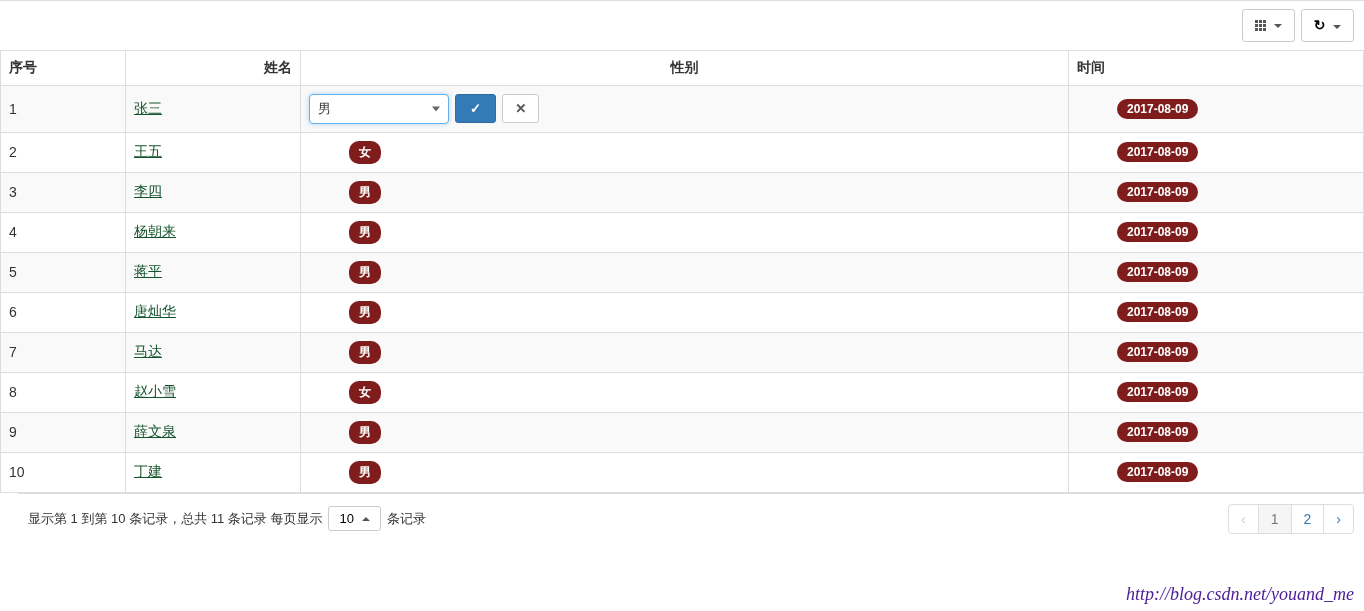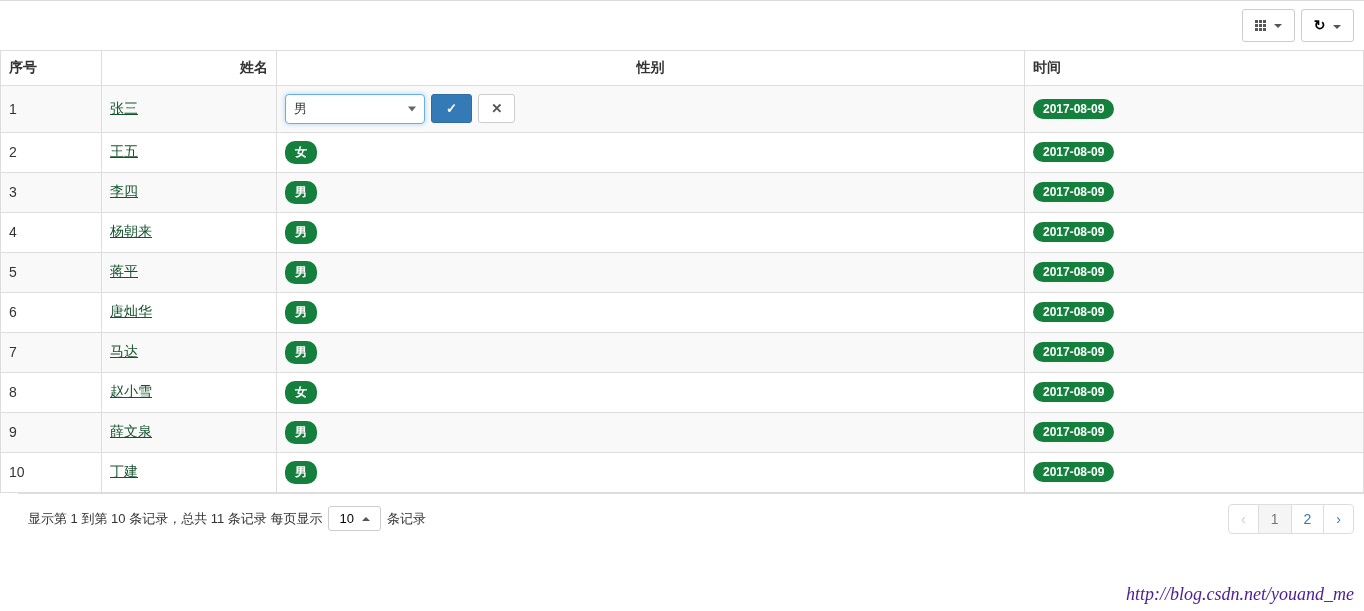--- a/index.html
+++ b/index.html
@@ -8,28 +8,28 @@
     .btn { display: inline-block; padding: 6px 12px; border: 1px solid #ccc; border-radius: 3px; background: #fff; cursor: pointer; font-size: 13px; line-height: 1.3; vertical-align: middle; }
     .btn-group { display: inline-flex; gap: 6px; }
     .caret { display: inline-block; width: 0; height: 0; border-left: 4px solid transparent; border-right: 4px solid transparent; border-top: 4px solid #555; margin-left: 4px; vertical-align: middle; }
     .caret-up { border-top: none; border-bottom: 4px solid #555; }
     
     table { width: 100%; border-collapse: collapse; border-top: 1px solid #ddd; }
     th, td { border: 1px solid #ddd; padding: 8px; text-align: left; vertical-align: middle; }
     th { background: #fff; font-weight: bold; }
     tbody tr:nth-child(odd) { background: #f9f9f9; }
     tbody tr:nth-child(even) { background: #fff; }
-    .col-index { width: 101px; }
+    .col-index { width: 125px; }
     .col-name { width: 175px; text-align: right; }
     .col-gender { width: auto; text-align: center; }
-    .col-date { width: 339px; }
+    .col-date { width: 295px; }
     
     a.name-link { color: #14532d; text-decoration: underline; }
     
-    .badge { display: inline-block; background: #15803d; color: #fff; padding: 3px 10px; border-radius: 10px; font-size: 12px; font-weight: bold; }
+    .badge { display: inline-block; background: #7f1d1d; color: #fff; padding: 3px 10px; border-radius: 10px; font-size: 12px; font-weight: bold; margin-left: 40px; }
     
     .edit-group { display: inline-flex; align-items: center; gap: 6px; }
     .select-wrap { position: relative; border: 1px solid #66afe9; border-radius: 4px; background: #fff; box-shadow: 0 0 5px rgba(102,175,233,.5); padding: 5px 24px 5px 8px; width: 140px; font-size: 13px; }
     .select-caret { position: absolute; right: 8px; top: 50%; transform: translateY(-50%); width: 0; height: 0; border-left: 4px solid transparent; border-right: 4px solid transparent; border-top: 5px solid #666; }
     .btn-primary { background: #337ab7; border: 1px solid #2e6da4; color: #fff; padding: 6px 14px; border-radius: 3px; cursor: pointer; }
     .btn-default { background: #fff; border: 1px solid #ccc; color: #333; padding: 6px 12px; border-radius: 3px; cursor: pointer; }
     
     .footer { display: flex; justify-content: space-between; align-items: center; padding: 10px; border-top: 1px solid #ddd; margin-left: 18px; }
     .pagination-info { font-size: 13px; color: #333; display: flex; align-items: center; gap: 6px; }
     .page-size-btn { border: 1px solid #ccc; background: #fff; padding: 4px 10px; border-radius: 3px; cursor: pointer; font-size: 13px; display: inline-flex; align-items: center; gap: 4px; }

